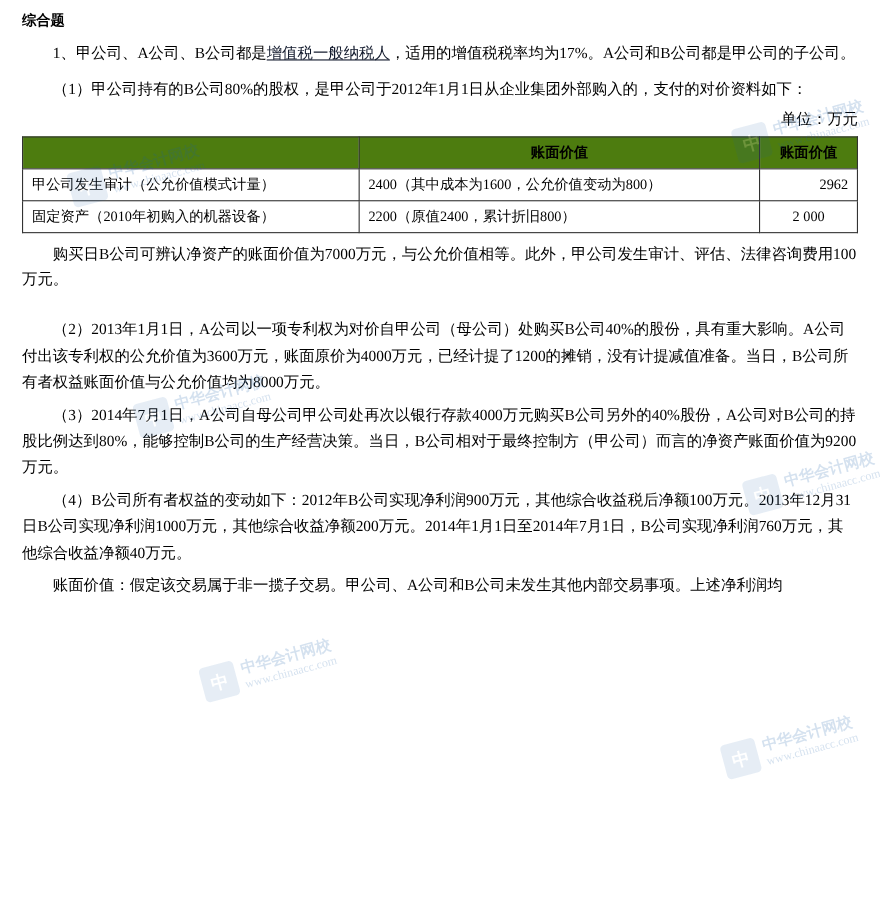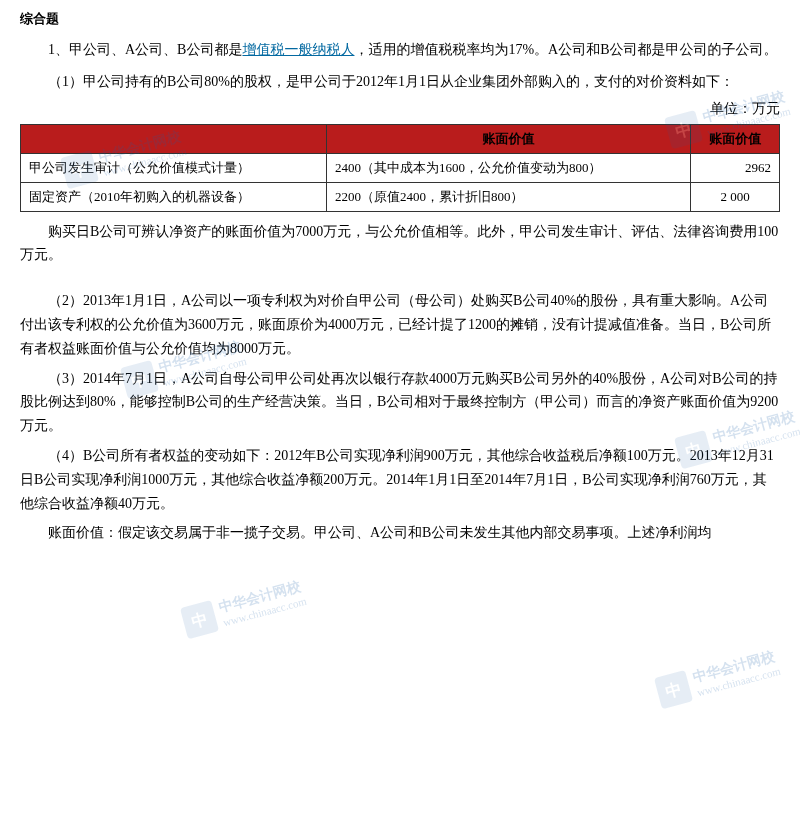--- a/index.html
+++ b/index.html
@@ -42,21 +42,21 @@
       font-size: 13px;
     }
     table th, table td {
       border: 1px solid #333;
       padding: 5px 8px;
       text-align: left;
       vertical-align: middle;
     }
     table th {
       text-align: center;
-      background: #b91c1c;
+      background: #4d7c0f;
       font-weight: bold;
     }
     .watermark {
       position: absolute;
       opacity: 0.18;
       pointer-events: none;
       user-select: none;
       z-index: 10;
     }
     .wm1 { top: 140px; left: 60px; transform: rotate(-15deg); }
@@ -65,21 +65,21 @@
     .wm4 { top: 420px; right: 0px; transform: rotate(-15deg); }
     .wm5 { top: 590px; left: 180px; transform: rotate(-15deg); }
     .wm6 { top: 660px; right: 20px; transform: rotate(-15deg); }
     .watermark-text {
       font-size: 13px;
       color: #1a5fa8;
       white-space: nowrap;
       font-family: SimSun, serif;
     }
     .inline-red {
-      color: #0369a1;
+      color: #0f172a;
       text-decoration: underline;
     }
   </style>
 </head>
 <body>
 
 <div class="watermark wm1">
   <div style="display:flex;align-items:center;gap:4px;">
     <svg width="36" height="36" viewBox="0 0 36 36">
       <rect x="2" y="2" width="32" height="32" rx="4" fill="#1a5fa8" opacity="0.6"></rect>

